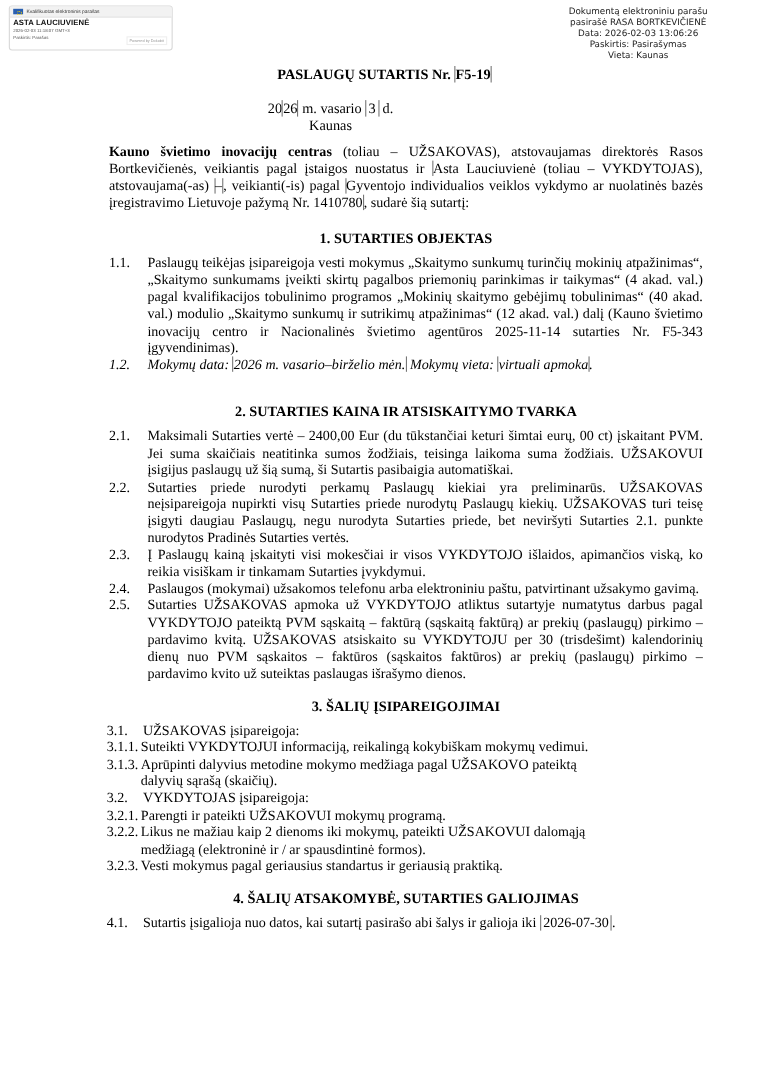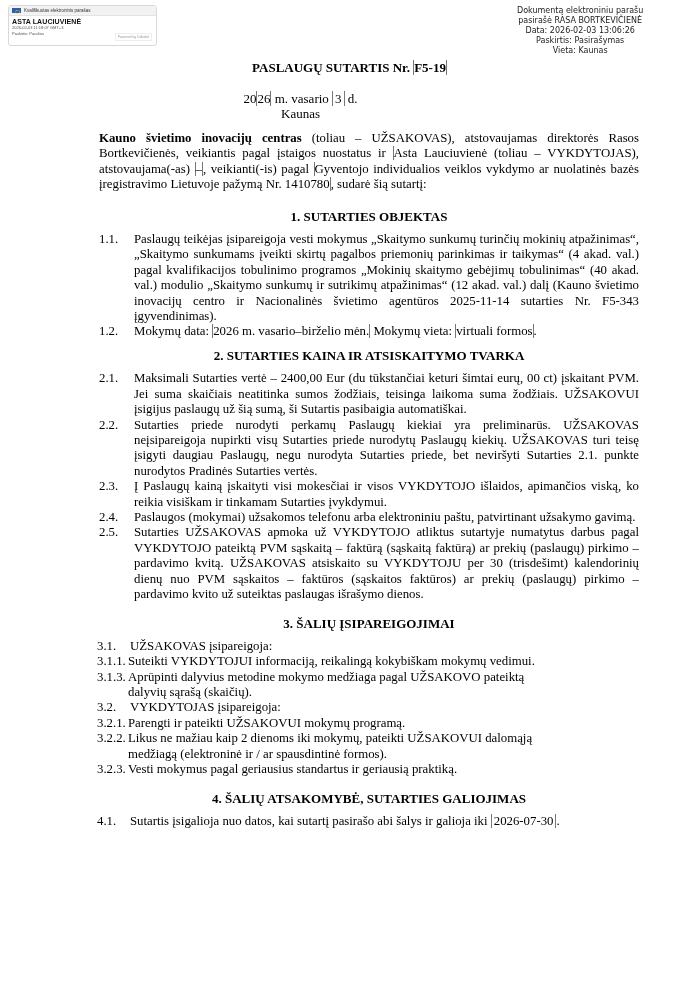--- a/index.html
+++ b/index.html
@@ -69,23 +69,23 @@
 <div class="body">
   <div class="justify" style="margin-bottom:16px;">
     <span class="bold">Kauno švietimo inovacijų centras</span><span> (toliau – UŽSAKOVAS), atstovaujamas direktorės Rasos Bortkevičienės, veikiantis pagal įstaigos nuostatus ir </span><span class="marker">Asta Lauciuvienė</span><span> (toliau – VYKDYTOJAS), atstovaujama(-as) </span><span class="marker marker-r">–</span><span>, veikianti(-is) pagal </span><span class="marker marker-r">Gyventojo individualios veiklos vykdymo ar nuolatinės bazės įregistravimo Lietuvoje pažymą Nr. 1410780</span><span>, sudarė šią sutartį:</span>
   </div>
 
   <div class="section-h" style="margin-bottom:8px;">1.  SUTARTIES OBJEKTAS</div>
   <div class="item">
     <span class="num">1.1.</span>
     <span>Paslaugų teikėjas įsipareigoja vesti mokymus „Skaitymo sunkumų turinčių mokinių atpažinimas“, „Skaitymo sunkumams įveikti skirtų pagalbos priemonių parinkimas ir taikymas“ (4 akad. val.) pagal kvalifikacijos tobulinimo programos „Mokinių skaitymo gebėjimų tobulinimas“ (40 akad. val.) modulio „Skaitymo sunkumų ir sutrikimų atpažinimas“ (12 akad. val.) dalį (Kauno švietimo inovacijų centro ir Nacionalinės švietimo agentūros 2025-11-14 sutarties Nr. F5-343 įgyvendinimas).</span>
   </div>
-  <div class="item" style="margin-bottom:8px;">
+  <div class="item" style="margin-bottom:26px;font-style:italic;">
     <span class="num">1.2.</span>
-    <span>Mokymų data: </span><span class="marker marker-r">2026 m. vasario–birželio mėn.</span><span> Mokymų vieta: </span><span class="marker marker-r">virtuali formos</span><span>.</span>
+    <span>Mokymų data: </span><span class="marker marker-r">2026 m. vasario–birželio mėn.</span><span> Mokymų vieta: </span><span class="marker marker-r">virtuali apmoka</span><span>.</span>
   </div>
 
   <div class="section-h" style="margin-bottom:8px;">2.  SUTARTIES KAINA IR ATSISKAITYMO TVARKA</div>
   <div class="item">
     <span class="num">2.1.</span>
     <span>Maksimali Sutarties vertė – 2400,00 Eur (du tūkstančiai keturi šimtai eurų, 00 ct) įskaitant PVM. Jei suma skaičiais neatitinka sumos žodžiais, teisinga laikoma suma žodžiais. UŽSAKOVUI įsigijus paslaugų už šią sumą, ši Sutartis pasibaigia automatiškai.</span>
   </div>
   <div class="item">
     <span class="num">2.2.</span>
     <span>Sutarties priede nurodyti perkamų Paslaugų kiekiai yra preliminarūs. UŽSAKOVAS neįsipareigoja nupirkti visų Sutarties priede nurodytų Paslaugų kiekių. UŽSAKOVAS turi teisę įsigyti daugiau Paslaugų, negu nurodyta Sutarties priede, bet neviršyti Sutarties 2.1. punkte nurodytos Pradinės Sutarties vertės.</span>

